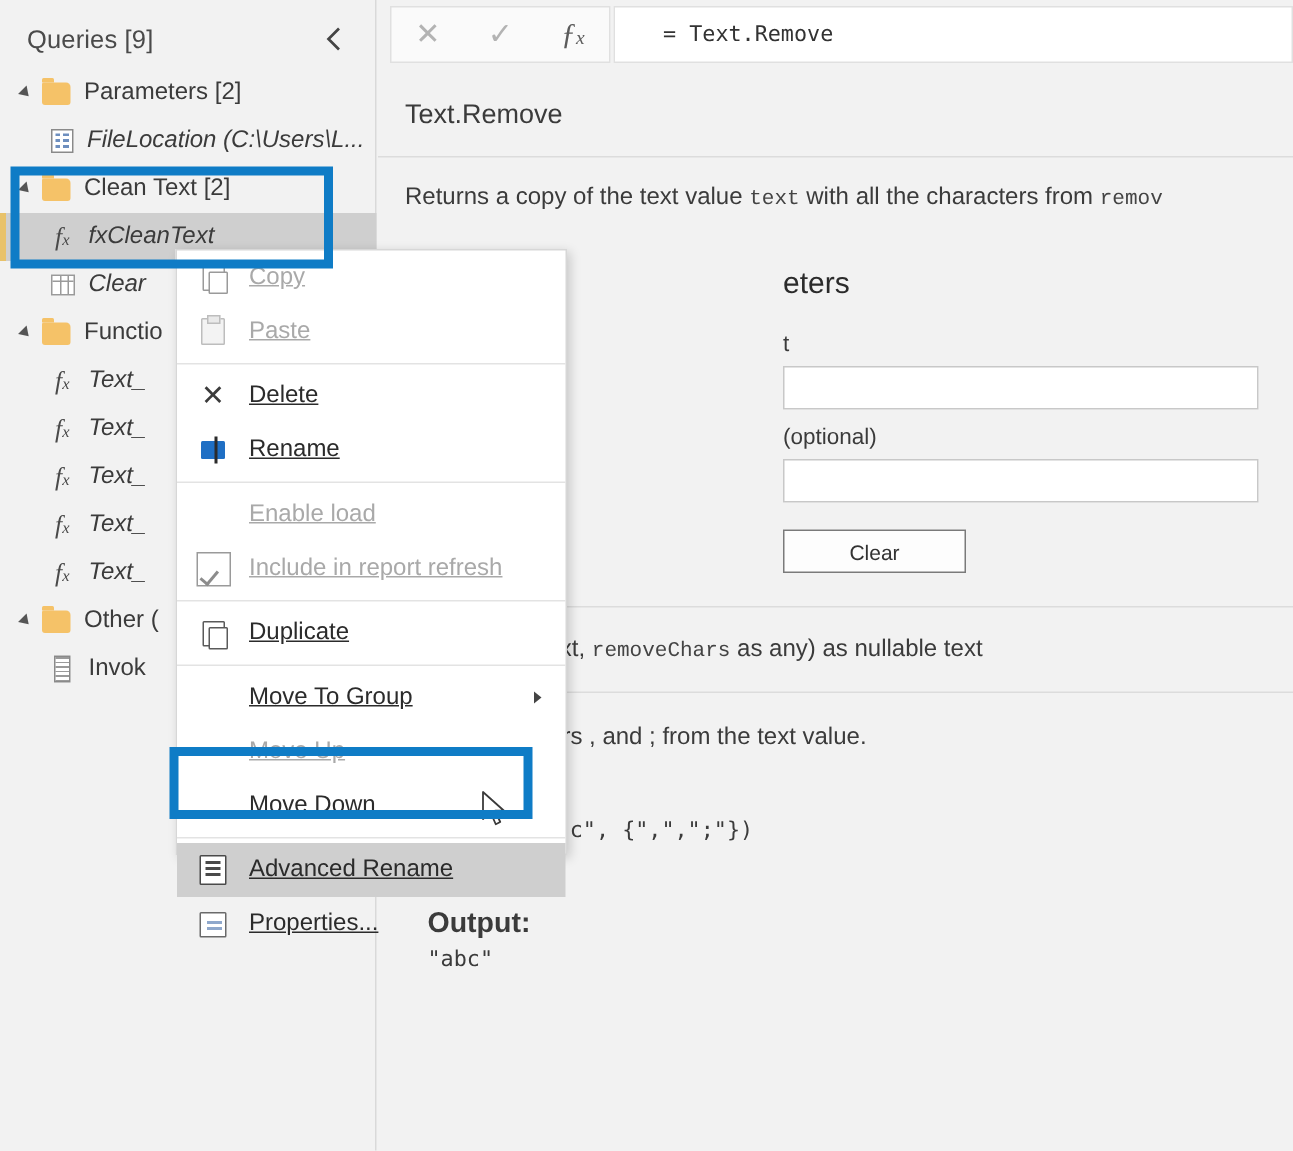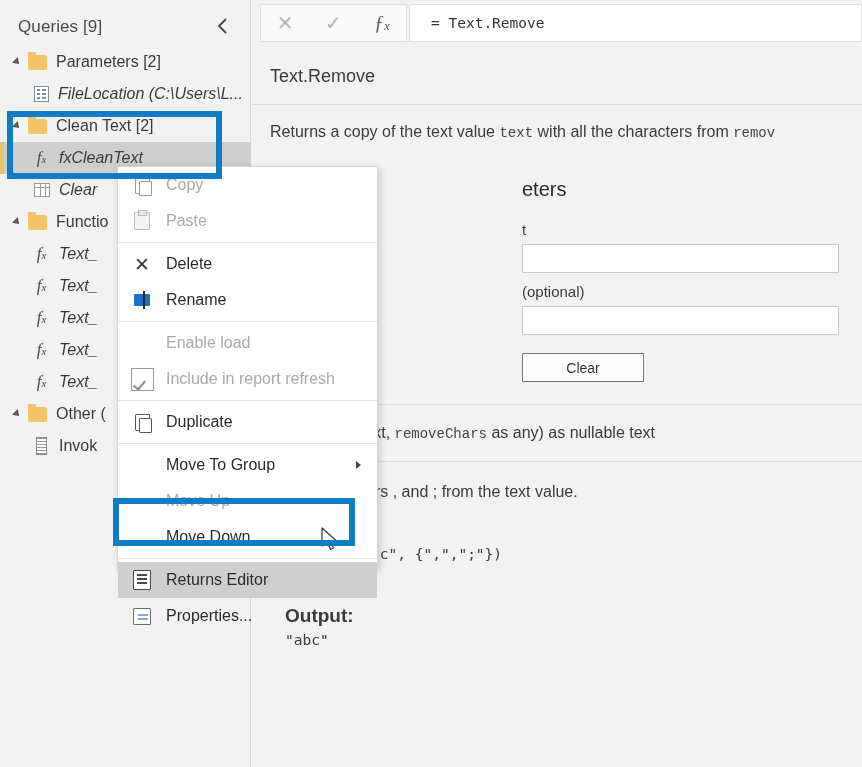--- a/index.html
+++ b/index.html
@@ -102,21 +102,21 @@
   #context-menu{
     position:absolute;left:117px;top:166px;width:261px;height:404px;
     background:#ffffff;border:1px solid #d7d7d7;
     box-shadow:2px 2px 7px rgba(0,0,0,.18);
     box-sizing:border-box;
   }
   .mrow{
     position:relative;height:36px;display:flex;align-items:center;box-sizing:border-box;
   }
   .mrow.hl{background:#cfcfcf;}
-  .mlabel{font-size:16px;color:#2b2b2b;white-space:nowrap;}
+  .mlabel{font-size:16px;color:#2b2b2b;white-space:nowrap;text-decoration:underline;}
   .mlabel.dis{color:#a9a9a9;}
   .micon{width:28px;flex:0 0 auto;margin-left:10px;margin-right:10px;
     display:flex;align-items:center;justify-content:center;height:22px;position:relative;}
   .msep{height:1px;background:#e3e3e3;margin:3px 0 3px 0;}
   .submenu-arrow{
     position:absolute;right:16px;top:50%;margin-top:-4px;
     width:0;height:0;border-left:5px solid #444;
     border-top:4px solid transparent;border-bottom:4px solid transparent;
   }
   
@@ -148,21 +148,21 @@
 
   #formula-bar{position:absolute;left:8px;top:4px;right:0;height:38px;display:flex;}
   #formula-icons{
     width:147px;height:38px;background:#fafafa;border:1px solid #e0e0e0;
     display:flex;align-items:center;box-sizing:border-box;
   }
   .fbtn{flex:1;text-align:center;color:#b3b3b3;font-size:20px;line-height:1;}
   .fbtn.fx{color:#5b5b5b;font-family:"Liberation Serif","DejaVu Serif",serif;font-style:italic;font-size:20px;}
   #formula-input{
     margin-left:2px;flex:1;height:38px;background:#fff;border:1px solid #e0e0e0;
-    display:flex;align-items:center;padding-left:21px;box-sizing:border-box;
+    display:flex;align-items:center;padding-left:32px;box-sizing:border-box;
     font-family:"DejaVu Sans Mono","Liberation Mono",monospace;font-size:14.5px;color:#333;
   }
 
   #func-title{position:absolute;left:18px;top:66px;font-size:18px;color:#3b3b3b;}
   #hr1{position:absolute;left:0;right:0;top:104px;height:1px;background:#dcdcdc;}
   #doc-desc{position:absolute;left:18px;top:123px;font-size:16px;color:#3b3b3b;white-space:nowrap;}
   .mono{font-family:Liberation Mono, monospace;font-size:14px;color:#444;}
 
   #enter-params-title{position:absolute;left:270px;top:178px;font-size:20px;color:#2b2b2b;white-space:nowrap;}
   #param1-label{position:absolute;left:270px;top:221px;font-size:15px;color:#3b3b3b;white-space:nowrap;}
@@ -380,21 +380,21 @@
       <span class="micon"></span>
       <span class="mlabel">Move Down</span>
     </div>
 
     <div class="msep"></div>
 
     <div class="mrow hl">
       <span class="micon">
           <span class="g-adv"></span>
         </span>
-      <span class="mlabel">Returns Editor</span>
+      <span class="mlabel">Advanced Rename</span>
     </div>
 
     <div class="mrow">
       <span class="micon">
           <span class="g-props"></span>
         </span>
       <span class="mlabel">Properties...</span>
     </div>
 
   </div>

